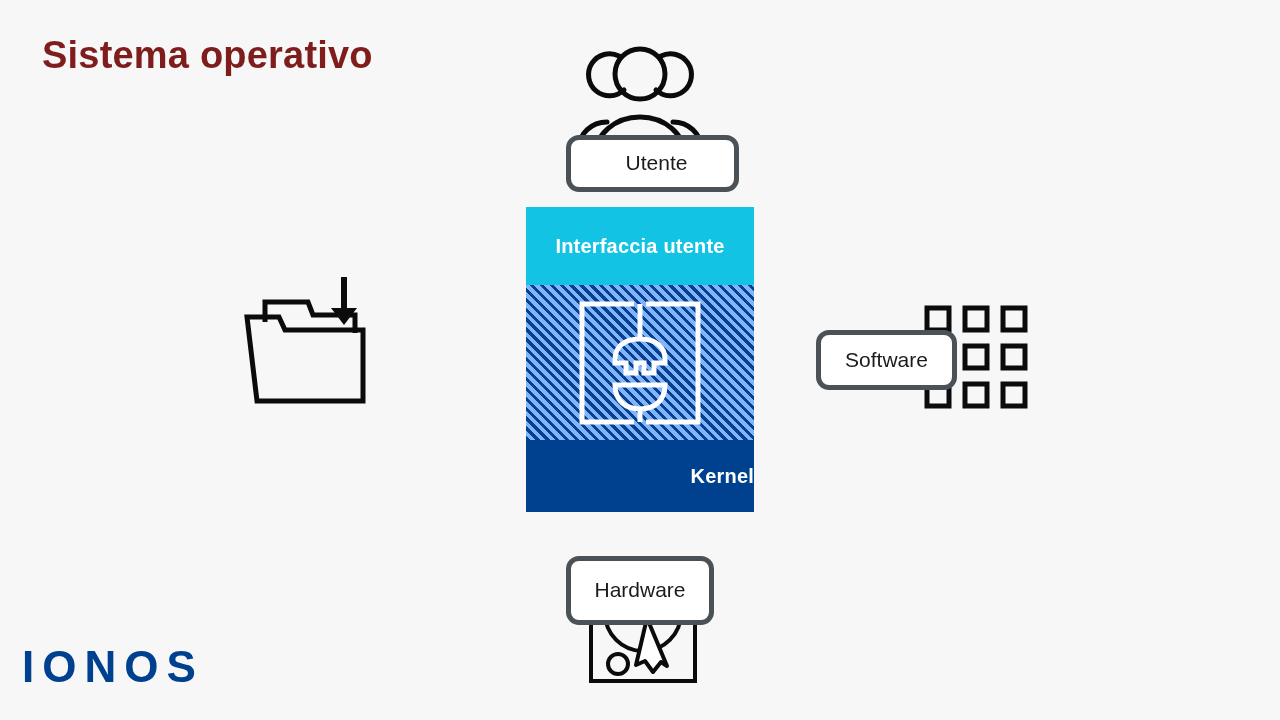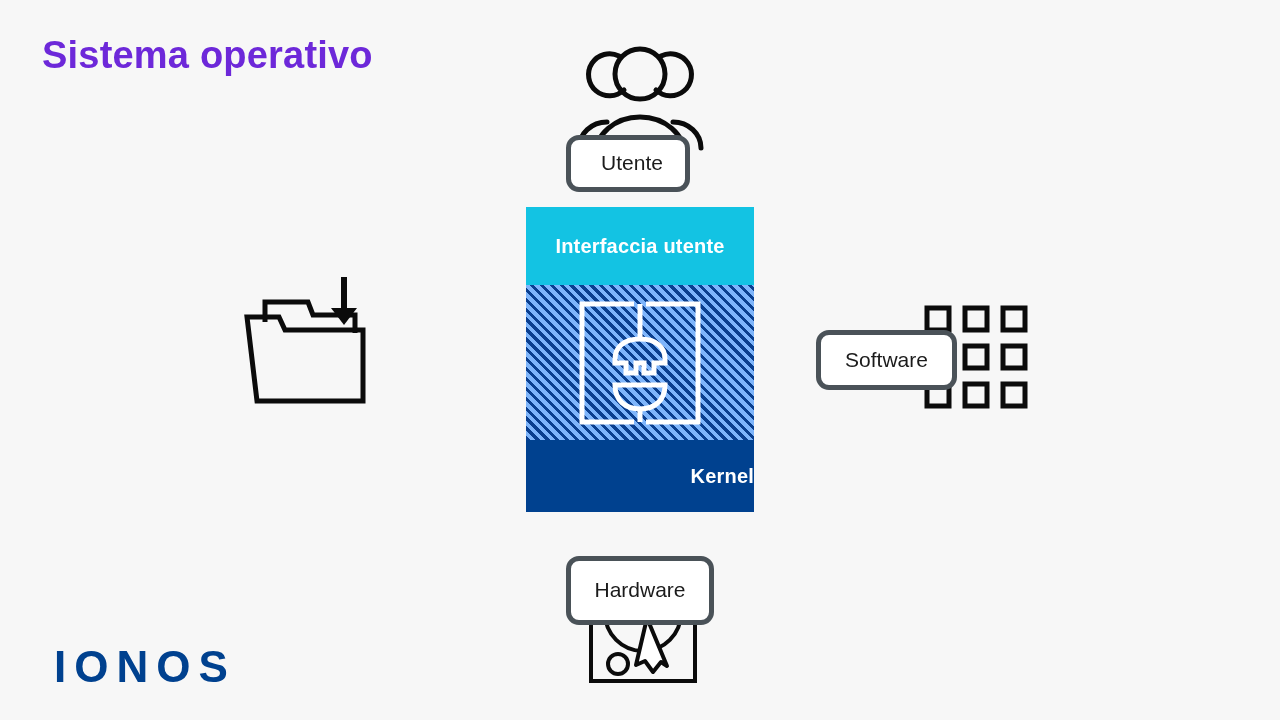--- a/index.html
+++ b/index.html
@@ -22,35 +22,34 @@
   }
 
   
   #slide-title {
     position: absolute;
     left: 42px;
     top: 34px;
     font-size: 38px;
     font-weight: bold;
     letter-spacing: 0.2px;
-    color: #6d28d9;
+    color: #7f1d1d;
     white-space: nowrap;
   }
 
   
   #logo {
     position: absolute;
     left: 22px;
     top: 645px;
     font-size: 44px;
     font-weight: bold;
     letter-spacing: 8px;
     color: #00418f;
     line-height: 1;
-    margin-left: 32px;
   }
 
   
   #os-stack {
     position: absolute;
     left: 526px;
     top: 207px;
     width: 228px;
     height: 305px;
   }
@@ -111,21 +110,21 @@
     align-items: center;
     justify-content: center;
     box-sizing: border-box;
     text-align: center;
     color: #1b1b1b;
     font-size: 21px;
     line-height: 1.18;
     z-index: 5;
   }
 
-  #pill-utente   { left: 566px; top: 135px; width: 124px; height: 57px; padding-left: 8px; }
+  #pill-utente   { left: 566px; top: 135px; width: 173px; height: 57px; padding-left: 8px; }
   #pill-hardware { left: 566px; top: 556px; width: 148px; height: 69px; justify-content: center; }
   #pill-gestione { left: 303px; top: 330px; width: 147px; height: 61px; }
   #pill-software { left: 816px; top: 330px; width: 141px; height: 60px; }
 
   
   .icon-art {
     position: absolute;
     z-index: 1;
   }
   #icon-utente   { left: 569px; top: 42px;  width: 142px; height: 115px; }

